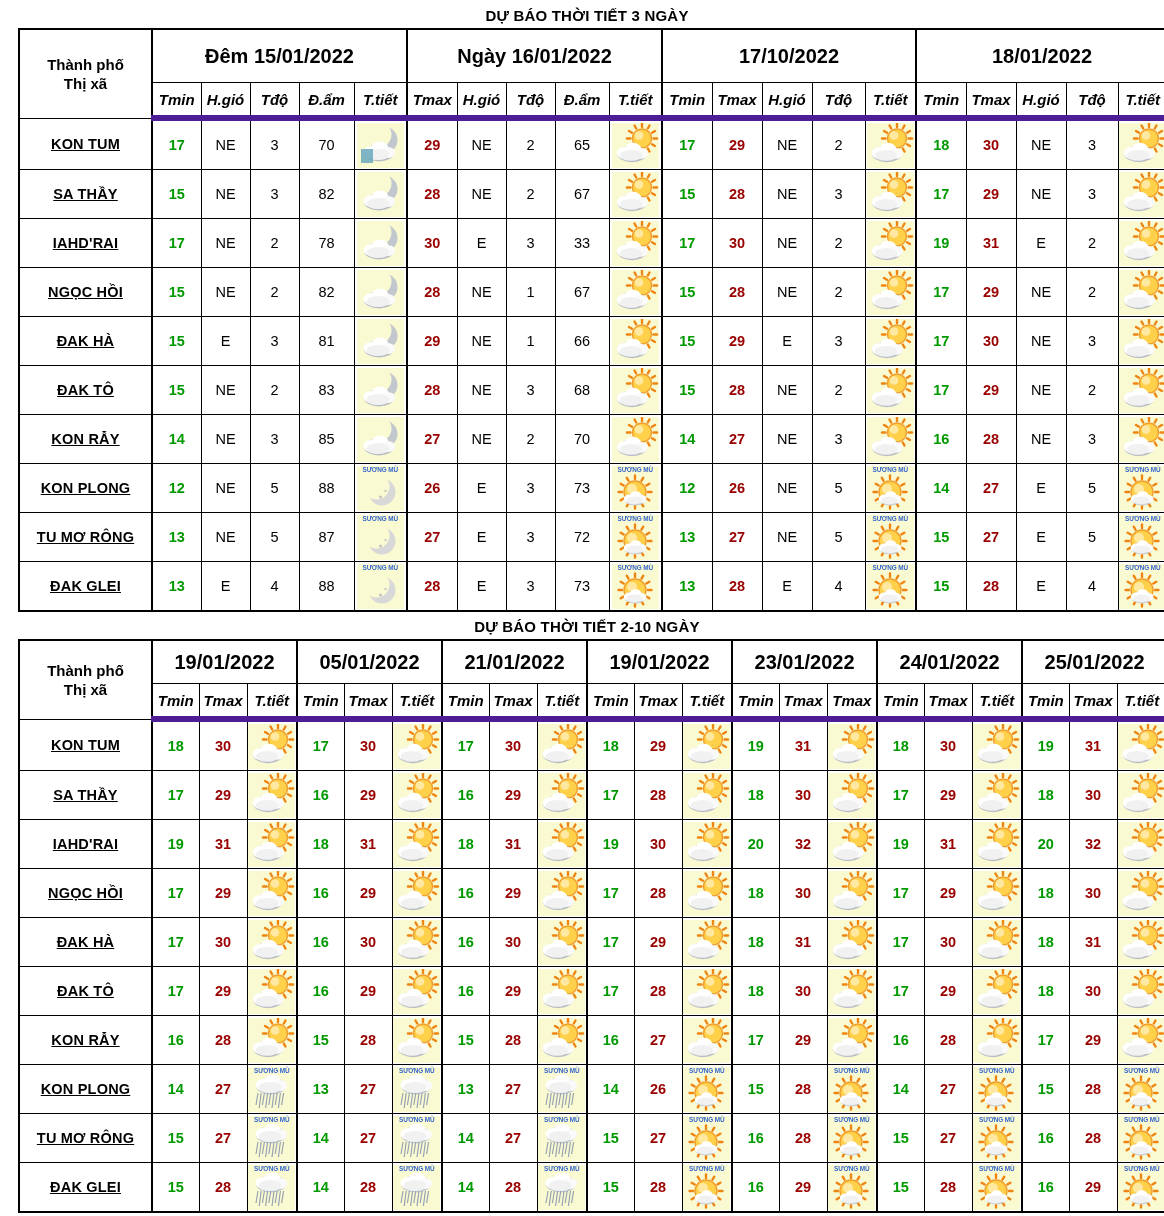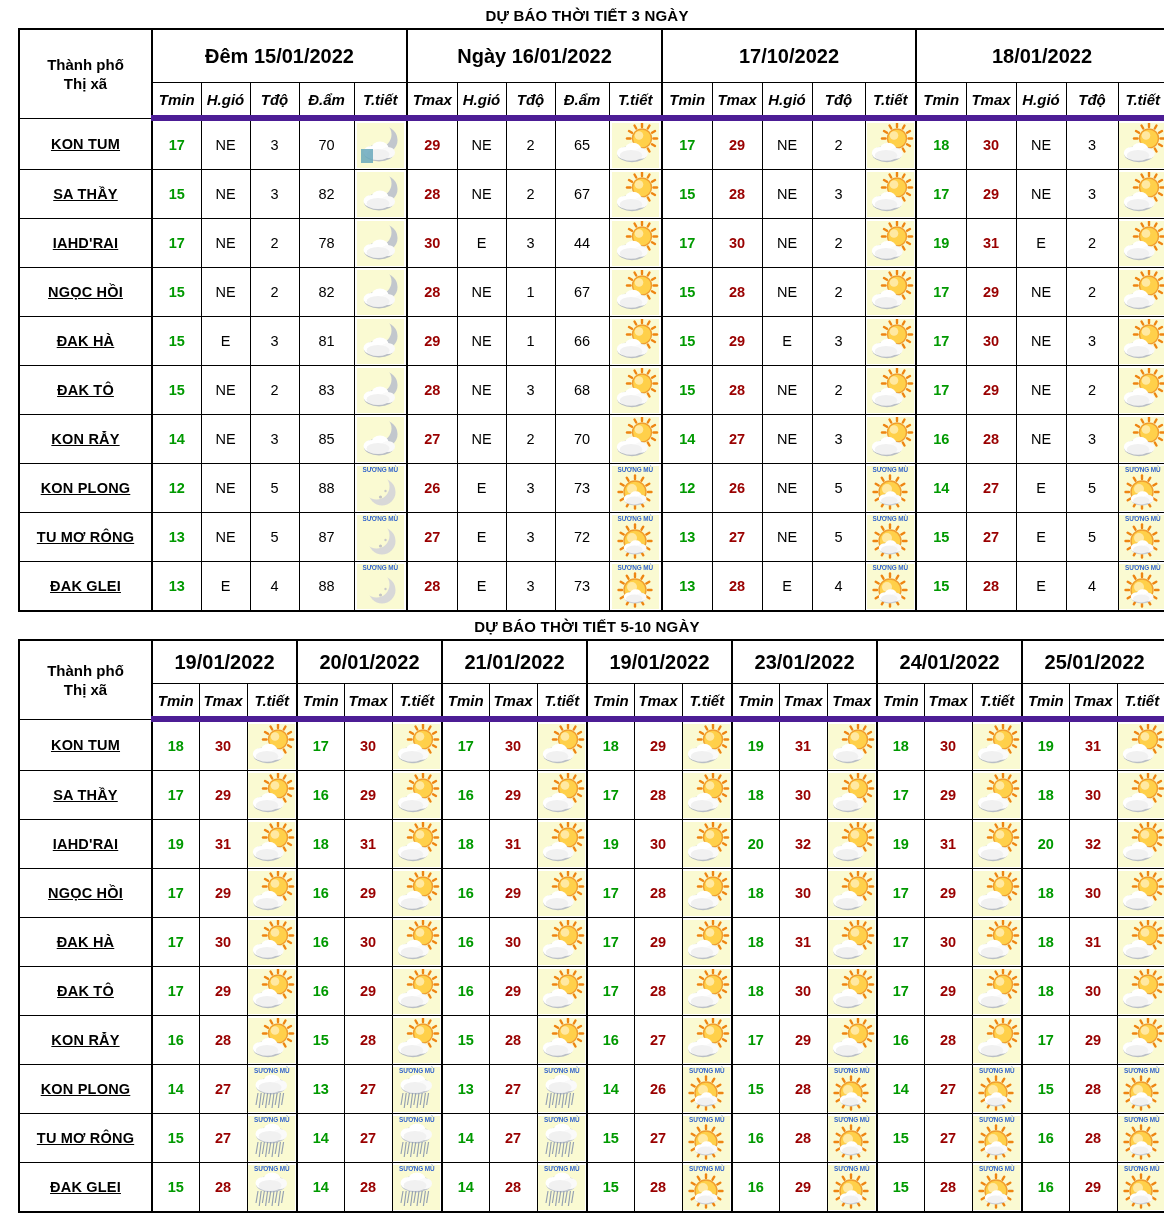--- a/index.html
+++ b/index.html
@@ -329,21 +329,21 @@
                 <ellipse cx="14" cy="29" rx="7.5" ry="6" fill="#FFFFFF"></ellipse>
                 <ellipse cx="23" cy="25.5" rx="8.5" ry="7" fill="#FFFFFF"></ellipse>
                 <ellipse cx="31" cy="29.5" rx="7" ry="5.5" fill="#FAFAFA"></ellipse>
                 <ellipse cx="21" cy="31.5" rx="11.5" ry="5.5" fill="#F1F1F1"></ellipse>
               </svg>
             </div>
           </td>
           <td class="tmax">30</td>
           <td>E</td>
           <td>3</td>
-          <td>44</td>
+          <td>33</td>
           <td class="gb icell">
             <div class="iconbox">
               <svg viewBox="0 0 47 45">
                 <g stroke="#EE8512" stroke-width="2.4" stroke-linecap="round">
                   <line x1="41.5" y1="15.5" x2="45.0" y2="15.5"></line>
                   <line x1="40.0" y1="21.3" x2="43.0" y2="23.0"></line>
                   <line x1="35.8" y1="25.5" x2="37.5" y2="28.5"></line>
                   <line x1="30.0" y1="27.0" x2="30.0" y2="30.5"></line>
                   <line x1="24.3" y1="25.5" x2="22.5" y2="28.5"></line>
                   <line x1="20.0" y1="21.3" x2="17.0" y2="23.0"></line>
@@ -1216,21 +1216,21 @@
                 <ellipse cx="23.72" cy="30.2" rx="6.12" ry="5.04" fill="#FFFFFF"></ellipse>
                 <ellipse cx="29.48" cy="33.08" rx="5.04" ry="3.96" fill="#FAFAFA"></ellipse>
                 <ellipse cx="22.28" cy="34.52" rx="8.28" ry="3.96" fill="#F1F1F1"></ellipse>
               </svg>
               <div class="foglabel">SƯƠNG MÙ</div>
             </div>
           </td>
         </tr>
       </tbody>
     </table>
-  <div class="title">DỰ BÁO THỜI TIẾT 5-10 NGÀY</div>
+  <div class="title">DỰ BÁO THỜI TIẾT 2-10 NGÀY</div>
   <table id="t2" class="wx t2">
       <colgroup>
         <col style="width: 133px;">
         <col style="width: 47px;">
         <col style="width: 48px;">
         <col style="width: 50px;">
         <col style="width: 47px;">
         <col style="width: 48px;">
         <col style="width: 50px;">
         <col style="width: 47px;">
@@ -1249,21 +1249,21 @@
         <col style="width: 48px;">
         <col style="width: 50px;">
       </colgroup>
       <thead>
         <tr>
           <th rowspan="2" class="corner gb">
             <div>Thành phố</div>
             <div>Thị xã</div>
           </th>
           <th colspan="3" class="ghead gb">19/01/2022</th>
-          <th colspan="3" class="ghead gb">20/01/2022</th>
+          <th colspan="3" class="ghead gb">05/01/2022</th>
           <th colspan="3" class="ghead gb">21/01/2022</th>
           <th colspan="3" class="ghead gb">19/01/2022</th>
           <th colspan="3" class="ghead gb">23/01/2022</th>
           <th colspan="3" class="ghead gb">24/01/2022</th>
           <th colspan="3" class="ghead gb">25/01/2022</th>
         </tr>
         <tr class="sub">
           <th>Tmin</th>
           <th>Tmax</th>
           <th class="gb">T.tiết</th>

